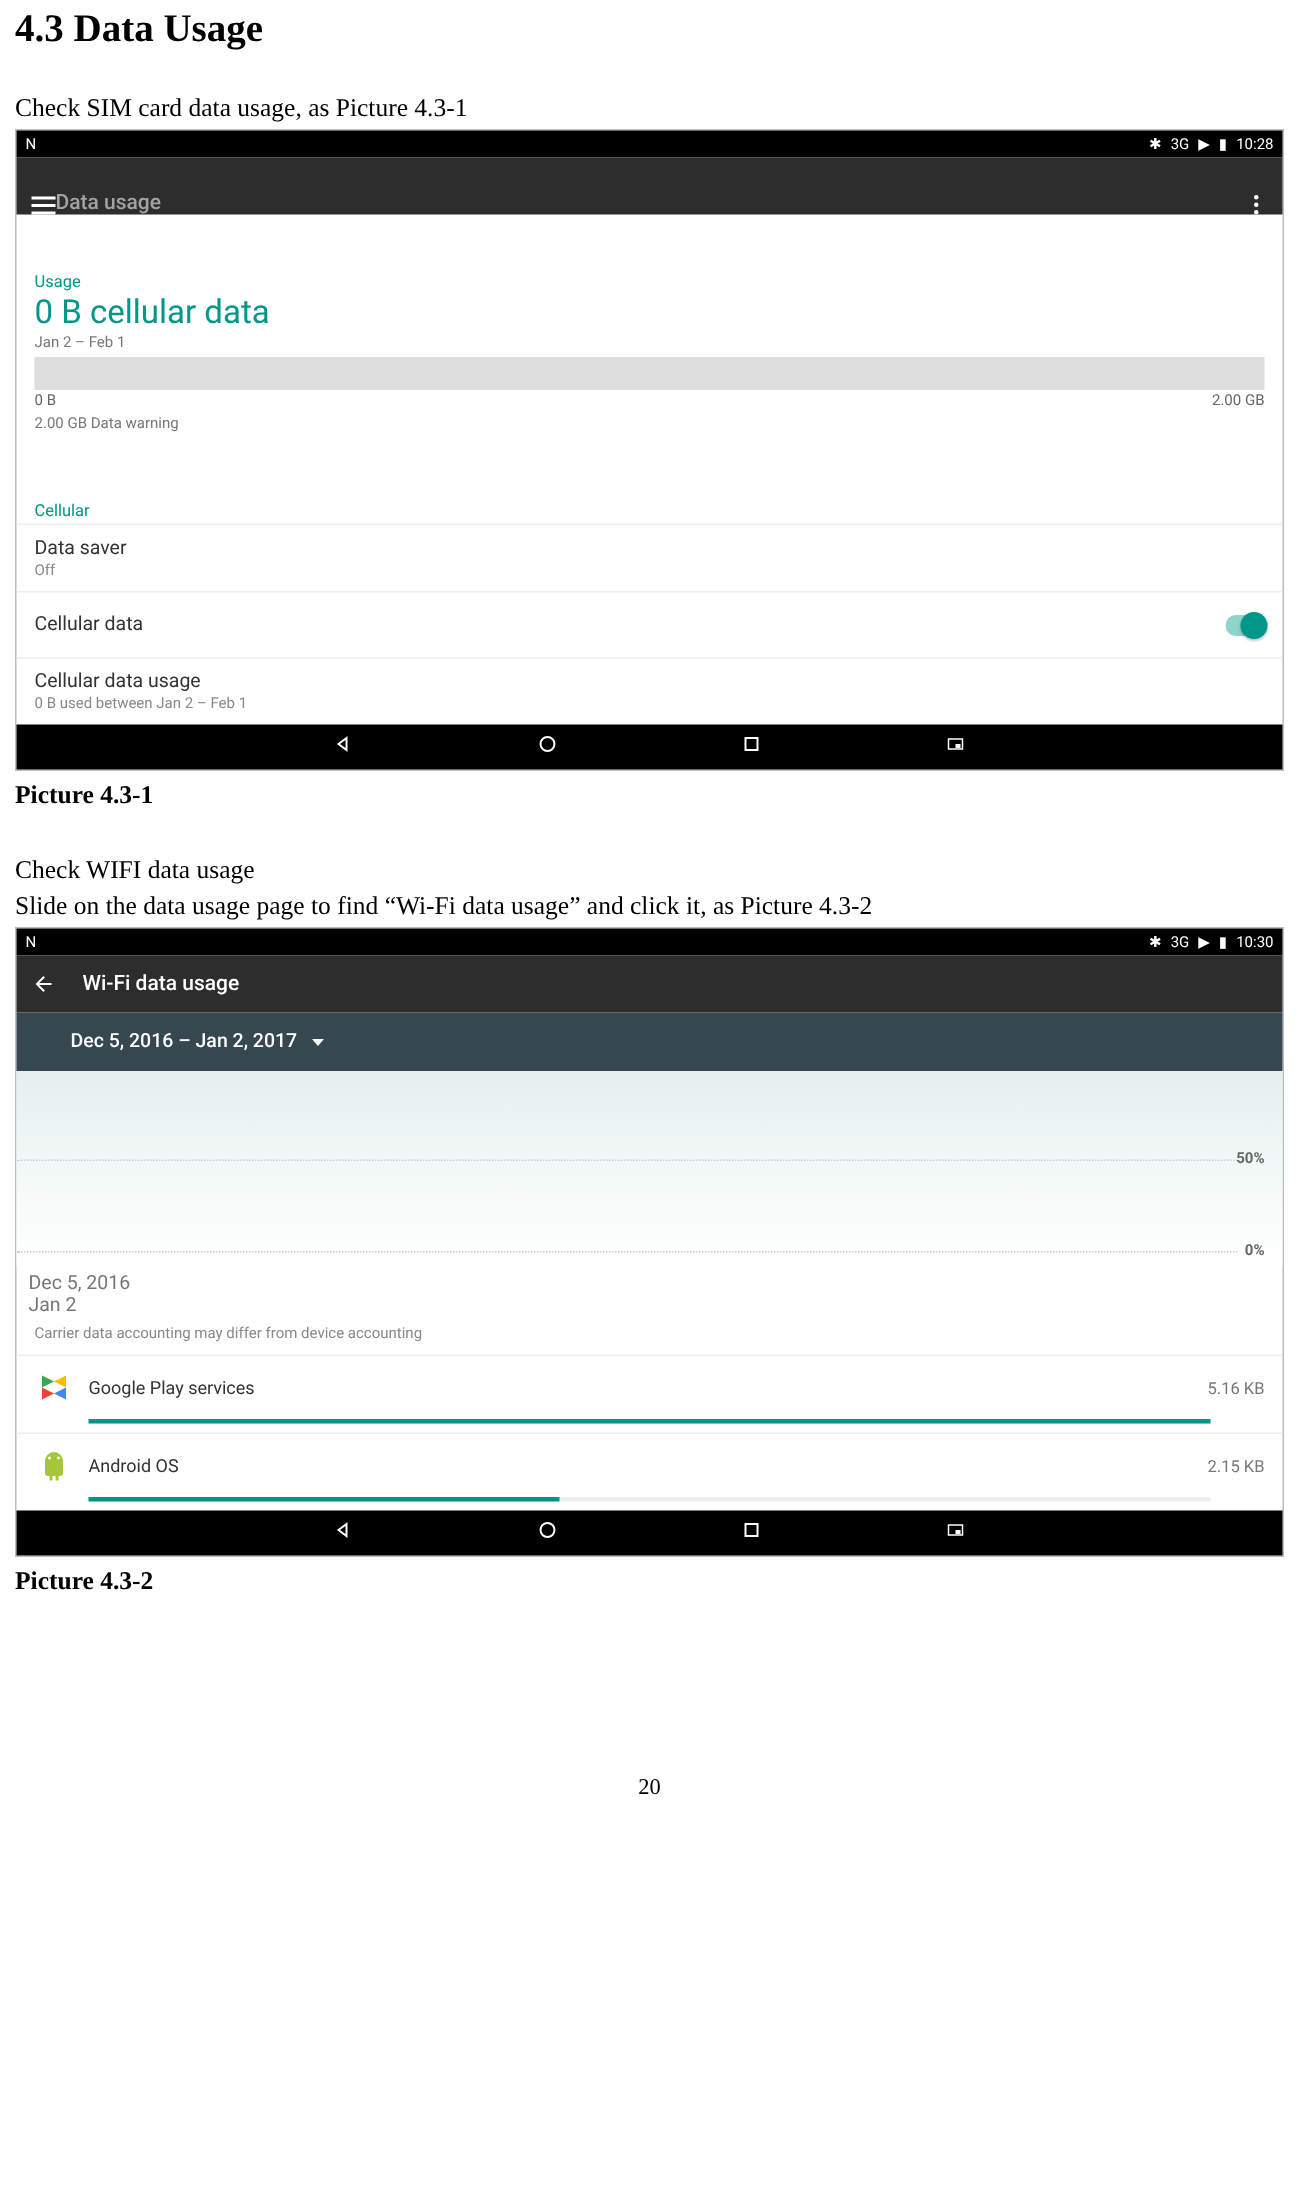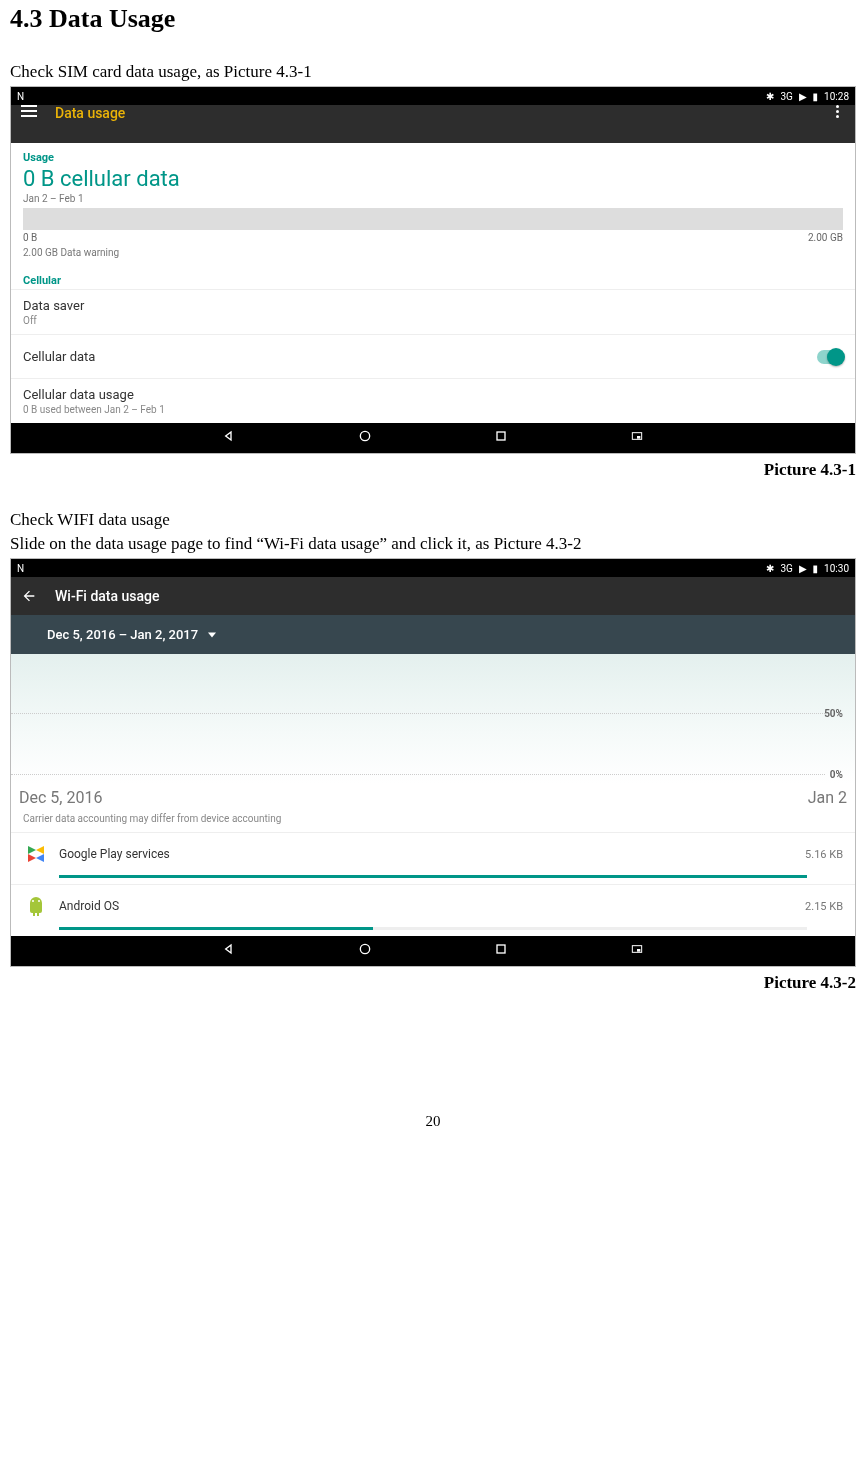--- a/index.html
+++ b/index.html
@@ -14,21 +14,21 @@
   .section-title {
     font-size: 26px;
     font-weight: bold;
     margin: 4px 0 28px 0;
   }
   .body-text {
     font-size: 17px;
     margin-bottom: 4px;
   }
   .caption {
-    text-align: right;
+    text-align: left;
     font-weight: bold;
     font-size: 17px;
     margin: 6px 0 30px 0;
   }
   .page-num {
     text-align: center;
     font-size: 15px;
     margin-top: 120px;
   }
 
@@ -50,39 +50,38 @@
     font-size: 10px;
     padding: 0 6px;
     justify-content: space-between;
   }
   .statusbar .left, .statusbar .right { display: flex; gap: 6px; align-items: center; }
   .statusbar .right span { font-size: 10px; }
 
   
   .appbar {
     background: #2d2d2d;
-    color: #eab308;
+    color: #a3a3a3;
     height: 38px;
     display: flex;
-    align-items: flex-start;
+    align-items: flex-end;
     padding: 0 10px;
-    gap: 18px;
     justify-content: space-between;
   }
   .appbar .title { font-size: 14px; font-weight: 500; flex: 1; }
   .hamburger, .back-arrow, .dots { width: 16px; display: flex; flex-direction: column; gap: 3px; cursor: pointer; }
   .hamburger div { height: 2px; background: #fff; }
   .back-arrow svg { width: 16px; height: 16px; }
   .dots { align-items: center; gap: 2px; }
   .dots div { width: 3px; height: 3px; border-radius: 50%; background: #fff; }
 
   
   .sec { padding: 8px 12px; border-bottom: 1px solid #eee; }
   .sec.noborder { border-bottom: none; }
-  .label-teal { color: #009688; font-size: 11px; font-weight: 700; }
+  .label-teal { color: #009688; font-size: 11px; font-weight: 400; margin-top: 30px; }
   .big-teal { color: #009688; font-size: 22px; font-weight: 400; margin: 2px 0; }
   .sub-gray { color: #777; font-size: 10px; }
   .bar-track {
     background: #ddd;
     height: 22px;
     width: 100%;
     margin: 4px 0 2px 0;
     position: relative;
   }
   .bar-labels { display: flex; justify-content: space-between; font-size: 10px; color: #666; }
@@ -134,21 +133,21 @@
   
   .chart-area {
     position: relative;
     height: 130px;
     background: linear-gradient(#e4f0ee 0%, #f5faf9 60%, #fff 100%);
   }
   .chart-gridline {
     position: absolute; left: 0; right: 30px; border-top: 1px dotted #ccc;
   }
   .chart-ylabel { position: absolute; right: 12px; font-size: 10px; color: #666; transform: translateY(-50%); font-weight: bold;}
-  .chart-xlabels { display: flex; justify-content: space-between; font-size: 16px; color: #777; padding: 4px 8px 2px 8px;}
+  .chart-xlabels { display: flex; justify-content: space-between; font-size: 13px; color: #777; padding: 4px 8px 2px 8px; flex-direction: column;}
   .chart-note { font-size: 10px; color: #888; padding: 4px 12px 8px 12px; border-bottom: 1px solid #eee;}
 
   
   .app-row {
     display: flex; align-items: center; padding: 8px 12px 4px 12px; gap: 10px; justify-content: flex-end;
   }
   .app-icon { width: 26px; height: 26px; display:flex; align-items:center; justify-content:center;}
   .app-icon svg { width: 24px; height: 24px; }
   .app-main { flex: 1; }
   .app-name { font-size: 12px; color: #333; }

